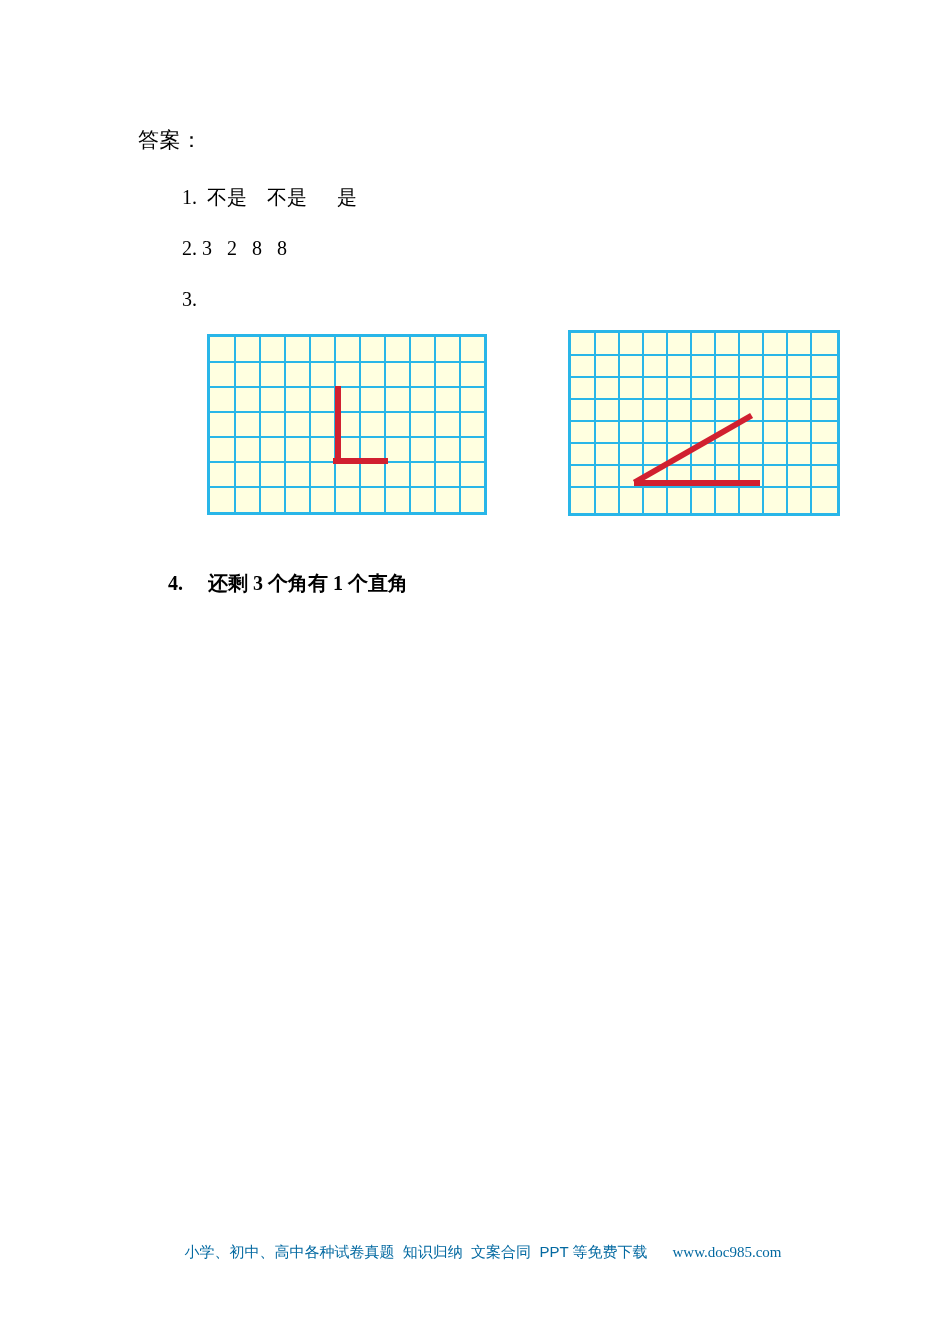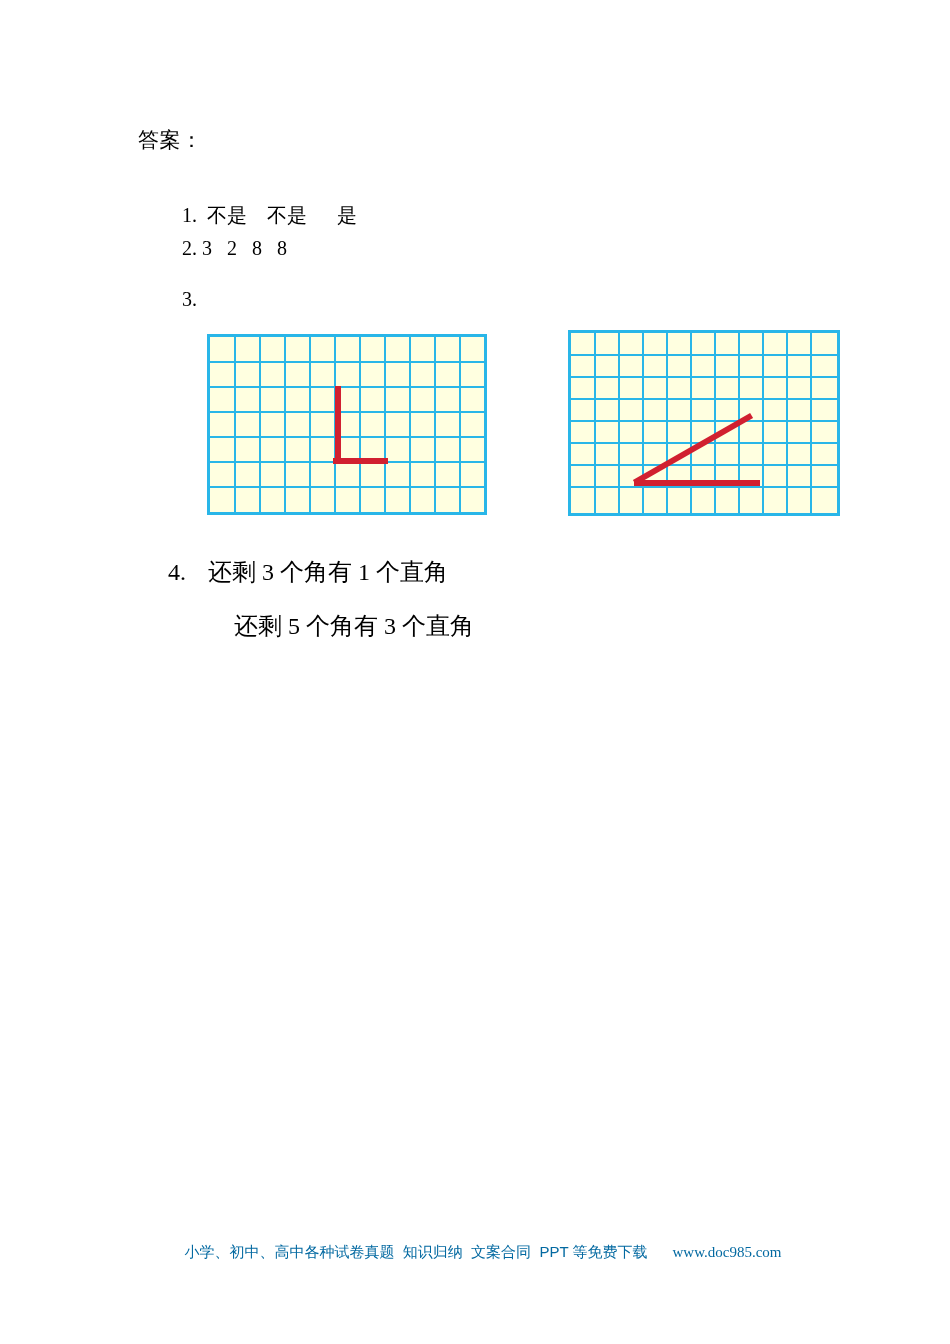--- a/index.html
+++ b/index.html
@@ -23,21 +23,21 @@
   .heading {
     position: absolute;
     left: 138px;
     top: 126px;
     font-size: 21px;
     letter-spacing: 0.5px;
   }
   .ans-1 {
     position: absolute;
     left: 182px;
-    top: 202px;
+    top: 184px;
     font-size: 20px;
     white-space: pre;
   }
   .ans-2 {
     position: absolute;
     left: 182px;
     top: 237px;
     font-size: 20px;
     white-space: pre;
     text-align: center;
@@ -67,22 +67,23 @@
     height: 186px;
   }
   .grid-box svg {
     display: block;
     width: 100%;
     height: 100%;
   }
   .ans-4 {
     position: absolute;
     left: 168px;
-    top: 556px;
-    font-size: 24px;
+    top: 570px;
+    font-size: 20px;
+    font-weight: bold;
   }
   .ans-4 .num {
     display: inline-block;
     width: 40px;
   }
   .ans-4 .line {
     margin-bottom: 22px;
     white-space: pre;
   }
   .ans-4 .line.indent {
@@ -167,18 +168,17 @@
       </g>
       <g stroke="#d12030" stroke-width="6" stroke-linecap="square">
         <line x1="66" y1="148" x2="178" y2="84"></line>
         <line x1="66" y1="150" x2="186" y2="150"></line>
       </g>
     </svg>
   </div>
 
   <div class="ans-4">
     <div class="line"><span class="num">4.</span><span>还剩 3 个角有 1 个直角</span></div>
-    <div class="line indent"><span>还剩 5 个角有 3 个直角</span></div>
   </div>
 
   <div class="footer"><span>小学、初中、高中各种试卷真题  知识归纳  文案合同  PPT 等免费下载      </span><span class="url">www.doc985.com</span></div>
 
 </div>
 
 </body></html>

